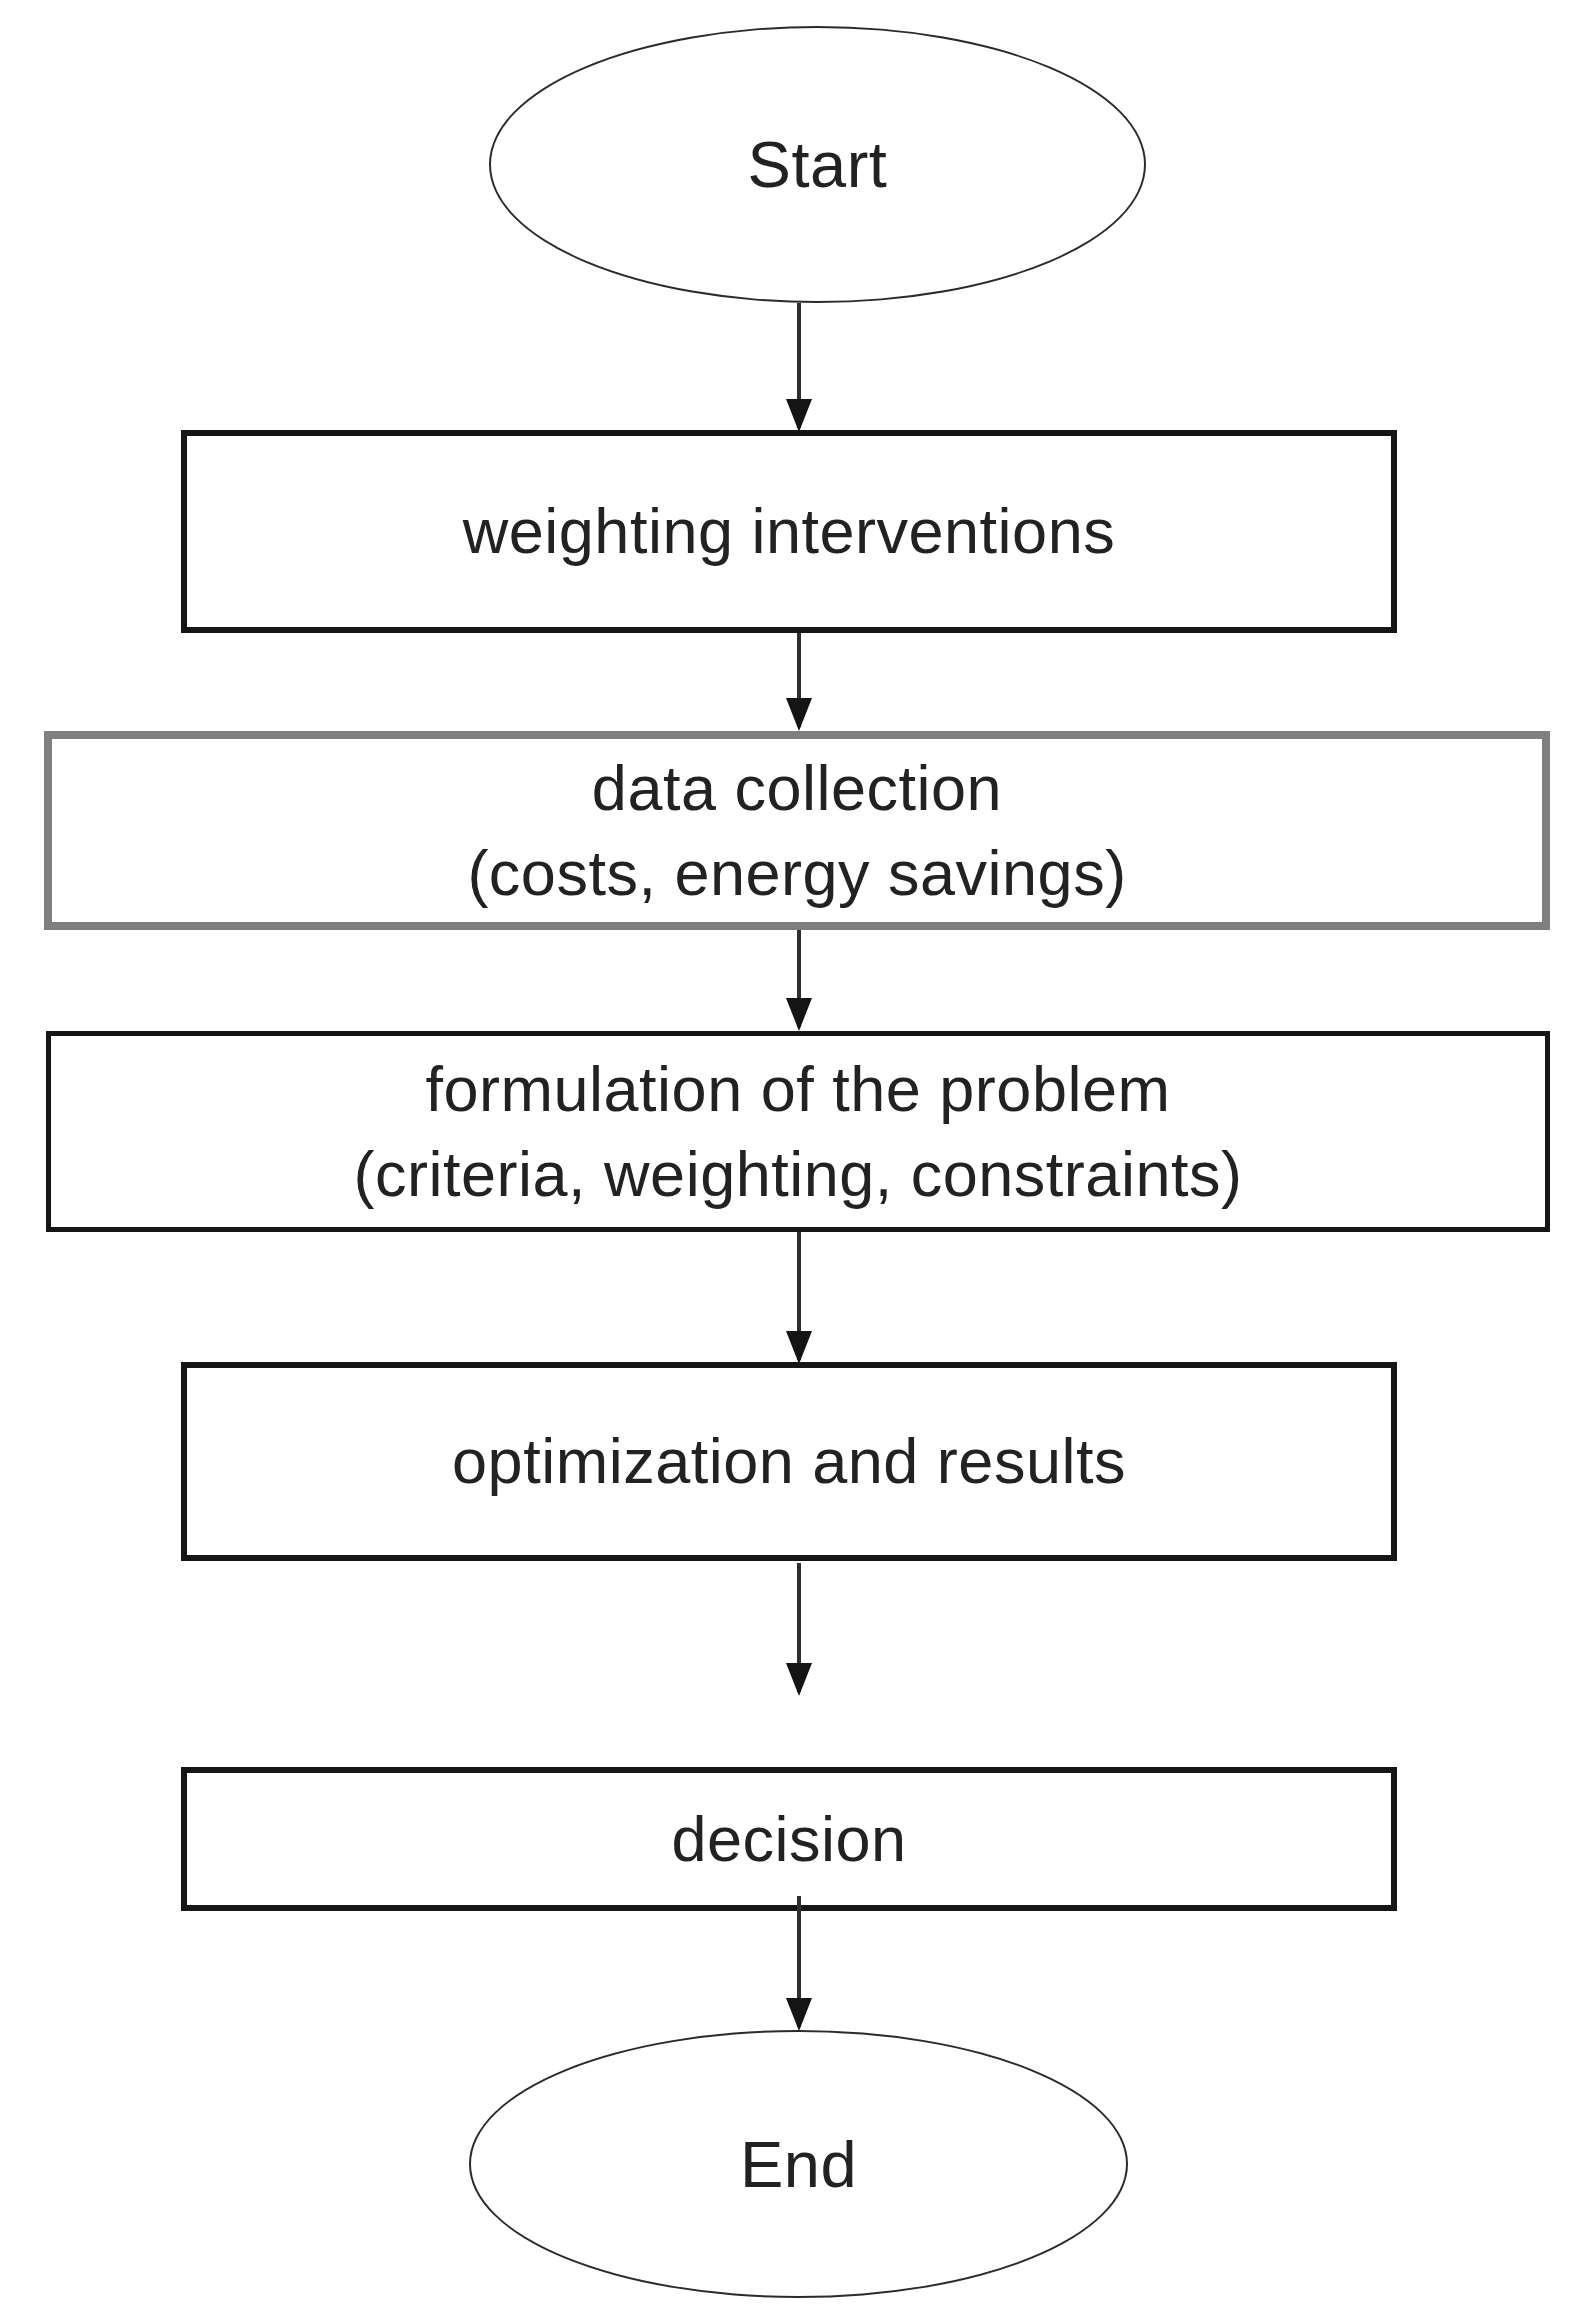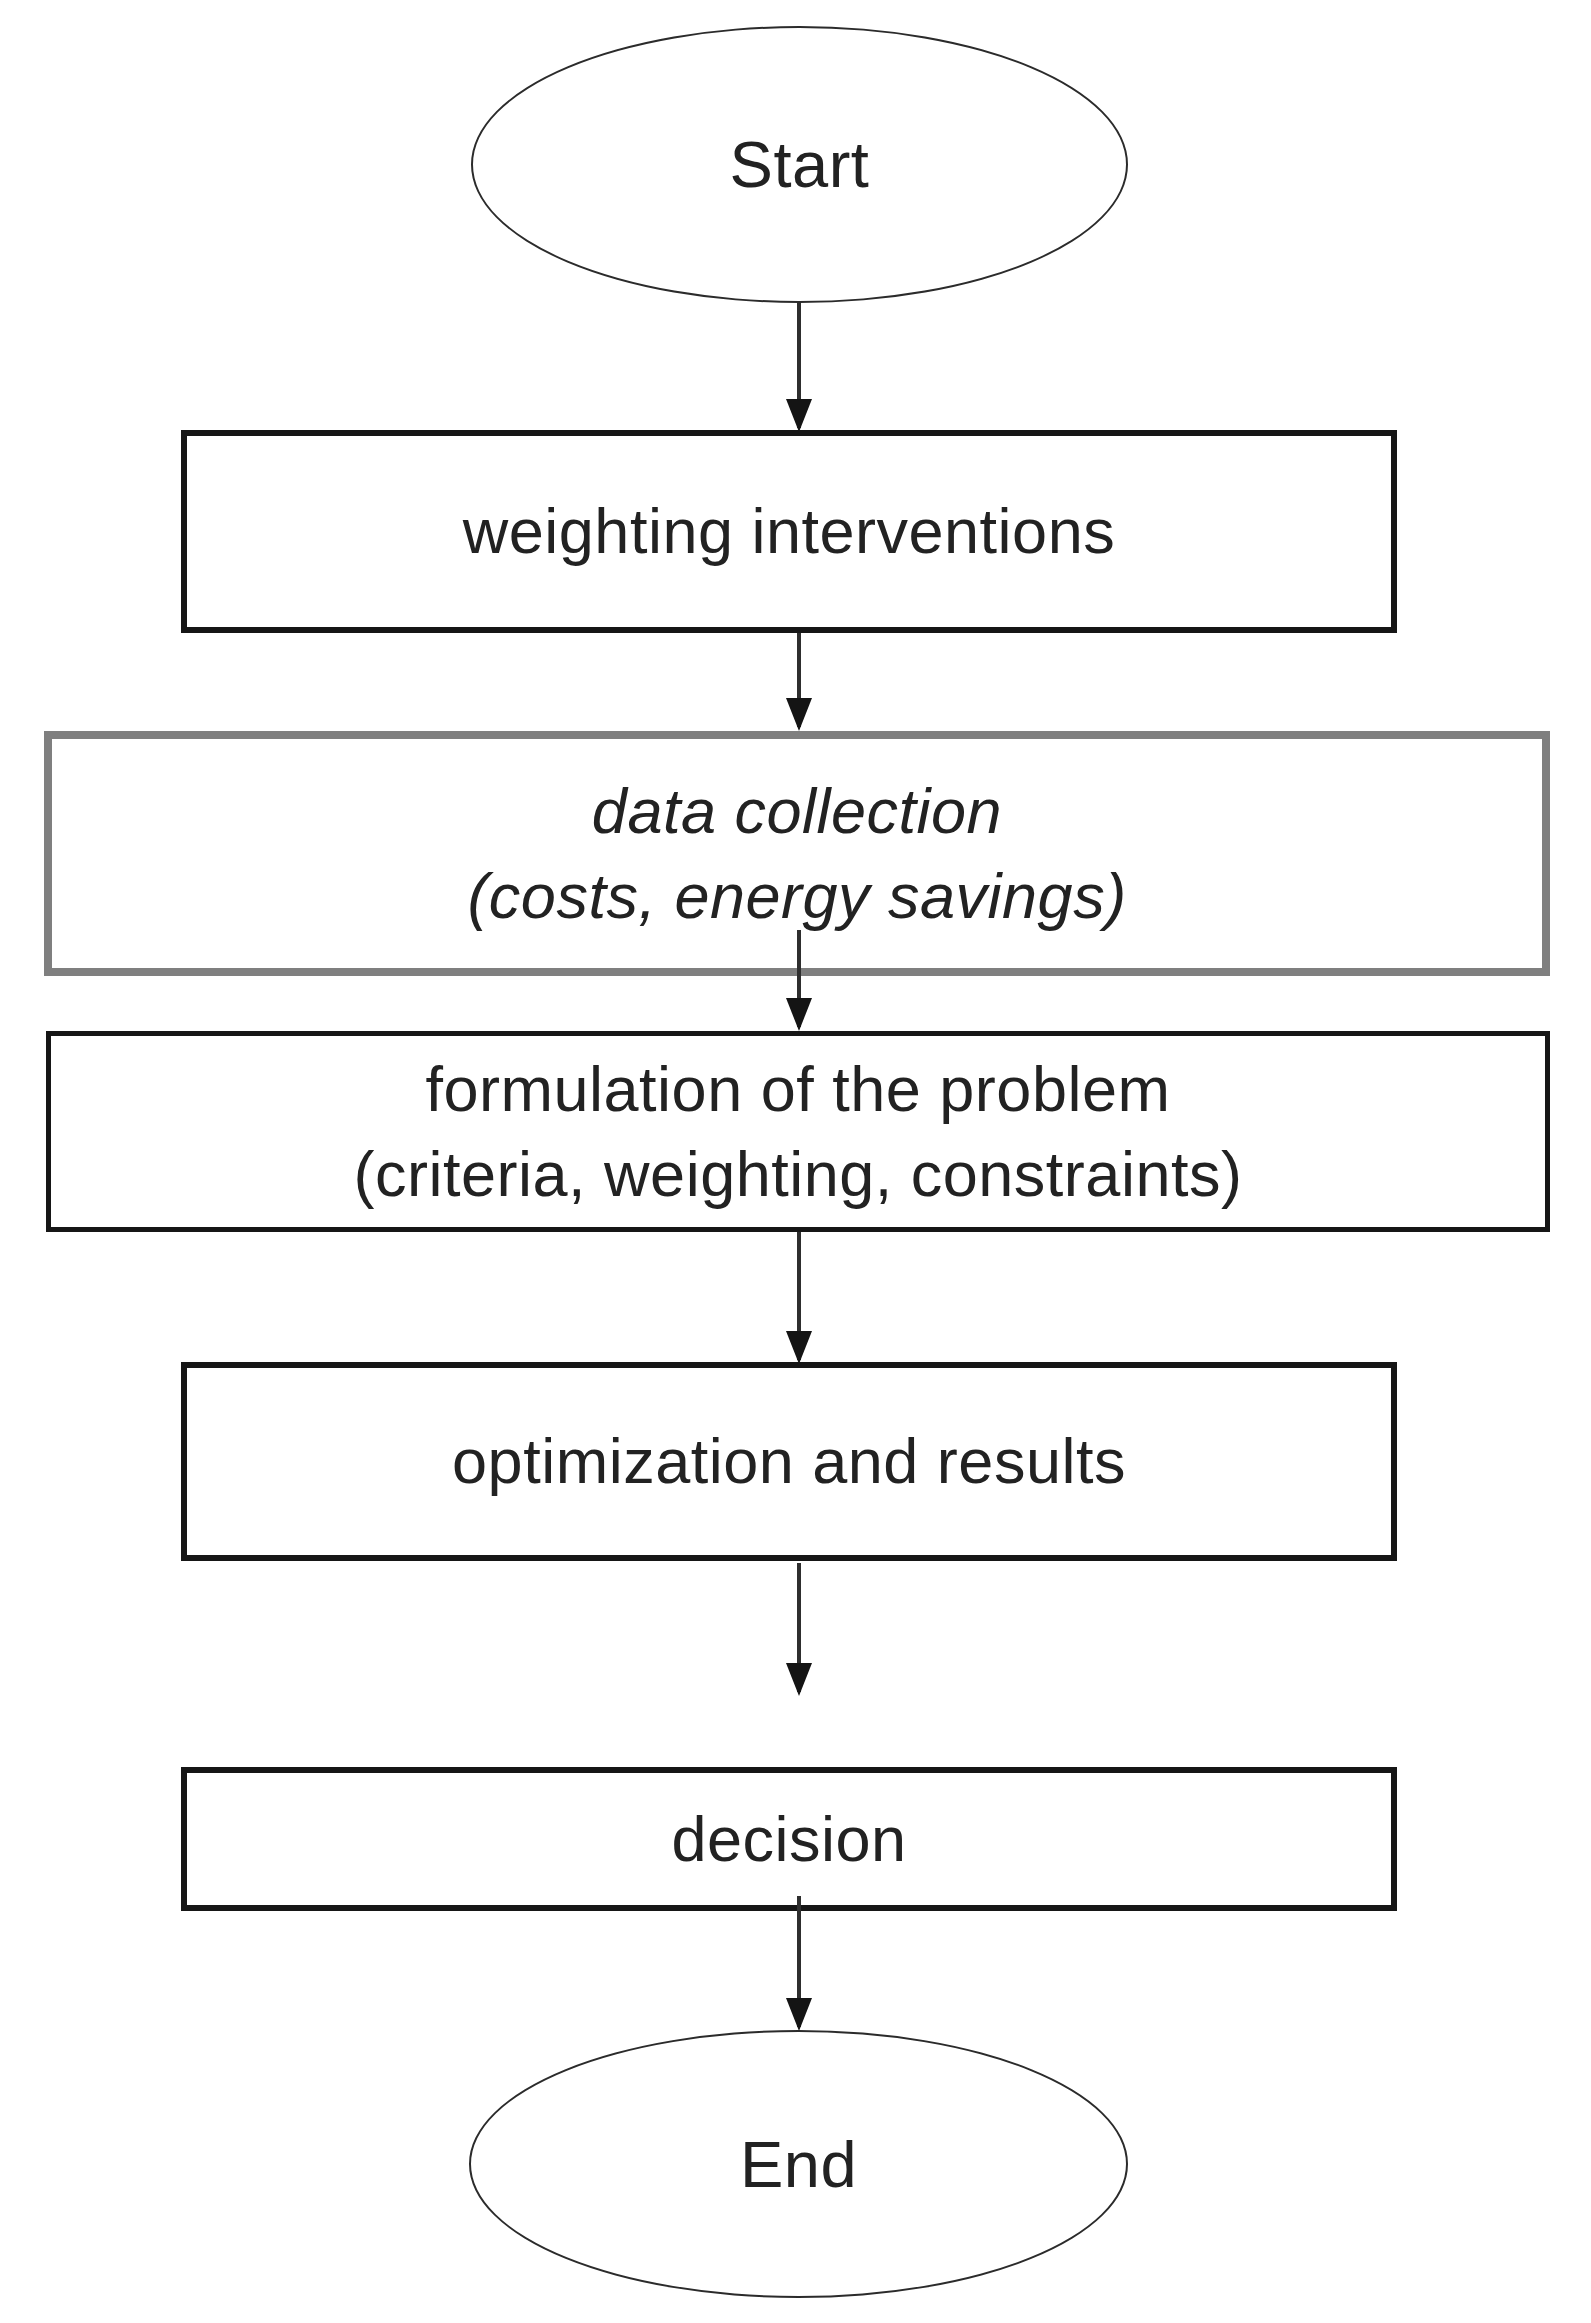--- a/index.html
+++ b/index.html
@@ -61,39 +61,39 @@
     border-left: 13px solid transparent;
     border-right: 13px solid transparent;
     border-top: 33px solid #141414;
   }
 </style>
 </head>
 <body>
 
 <div class="canvas">
 
-  <div class="node terminal" style="left:471px; top:26px; width:657px; height:277px;">
+  <div class="node terminal" style="left:489px; top:26px; width:657px; height:277px;">
     <span>Start</span>
   </div>
 
   <div class="arrow" style="left:783px; top:303px; height:129px;">
     <div class="line"></div>
     <div class="head"></div>
   </div>
 
   <div class="node box" style="left:181px; top:430px; width:1216px; height:203px;">
     <span>weighting interventions</span>
   </div>
 
   <div class="arrow" style="left:783px; top:633px; height:98px;">
     <div class="line"></div>
     <div class="head"></div>
   </div>
 
-  <div class="node box--gray" style="left:44px; top:731px; width:1506px; height:245px;font-style:italic;">
+  <div class="node box--gray" style="left:44px; top:731px; width:1506px; height:199px;">
     <span>data collection</span>
     <span>(costs, energy savings)</span>
   </div>
 
   <div class="arrow" style="left:783px; top:930px; height:101px;">
     <div class="line"></div>
     <div class="head"></div>
   </div>
 
   <div class="node box" style="left:46px; top:1031px; width:1504px; height:201px; border-width:5.5px;">

